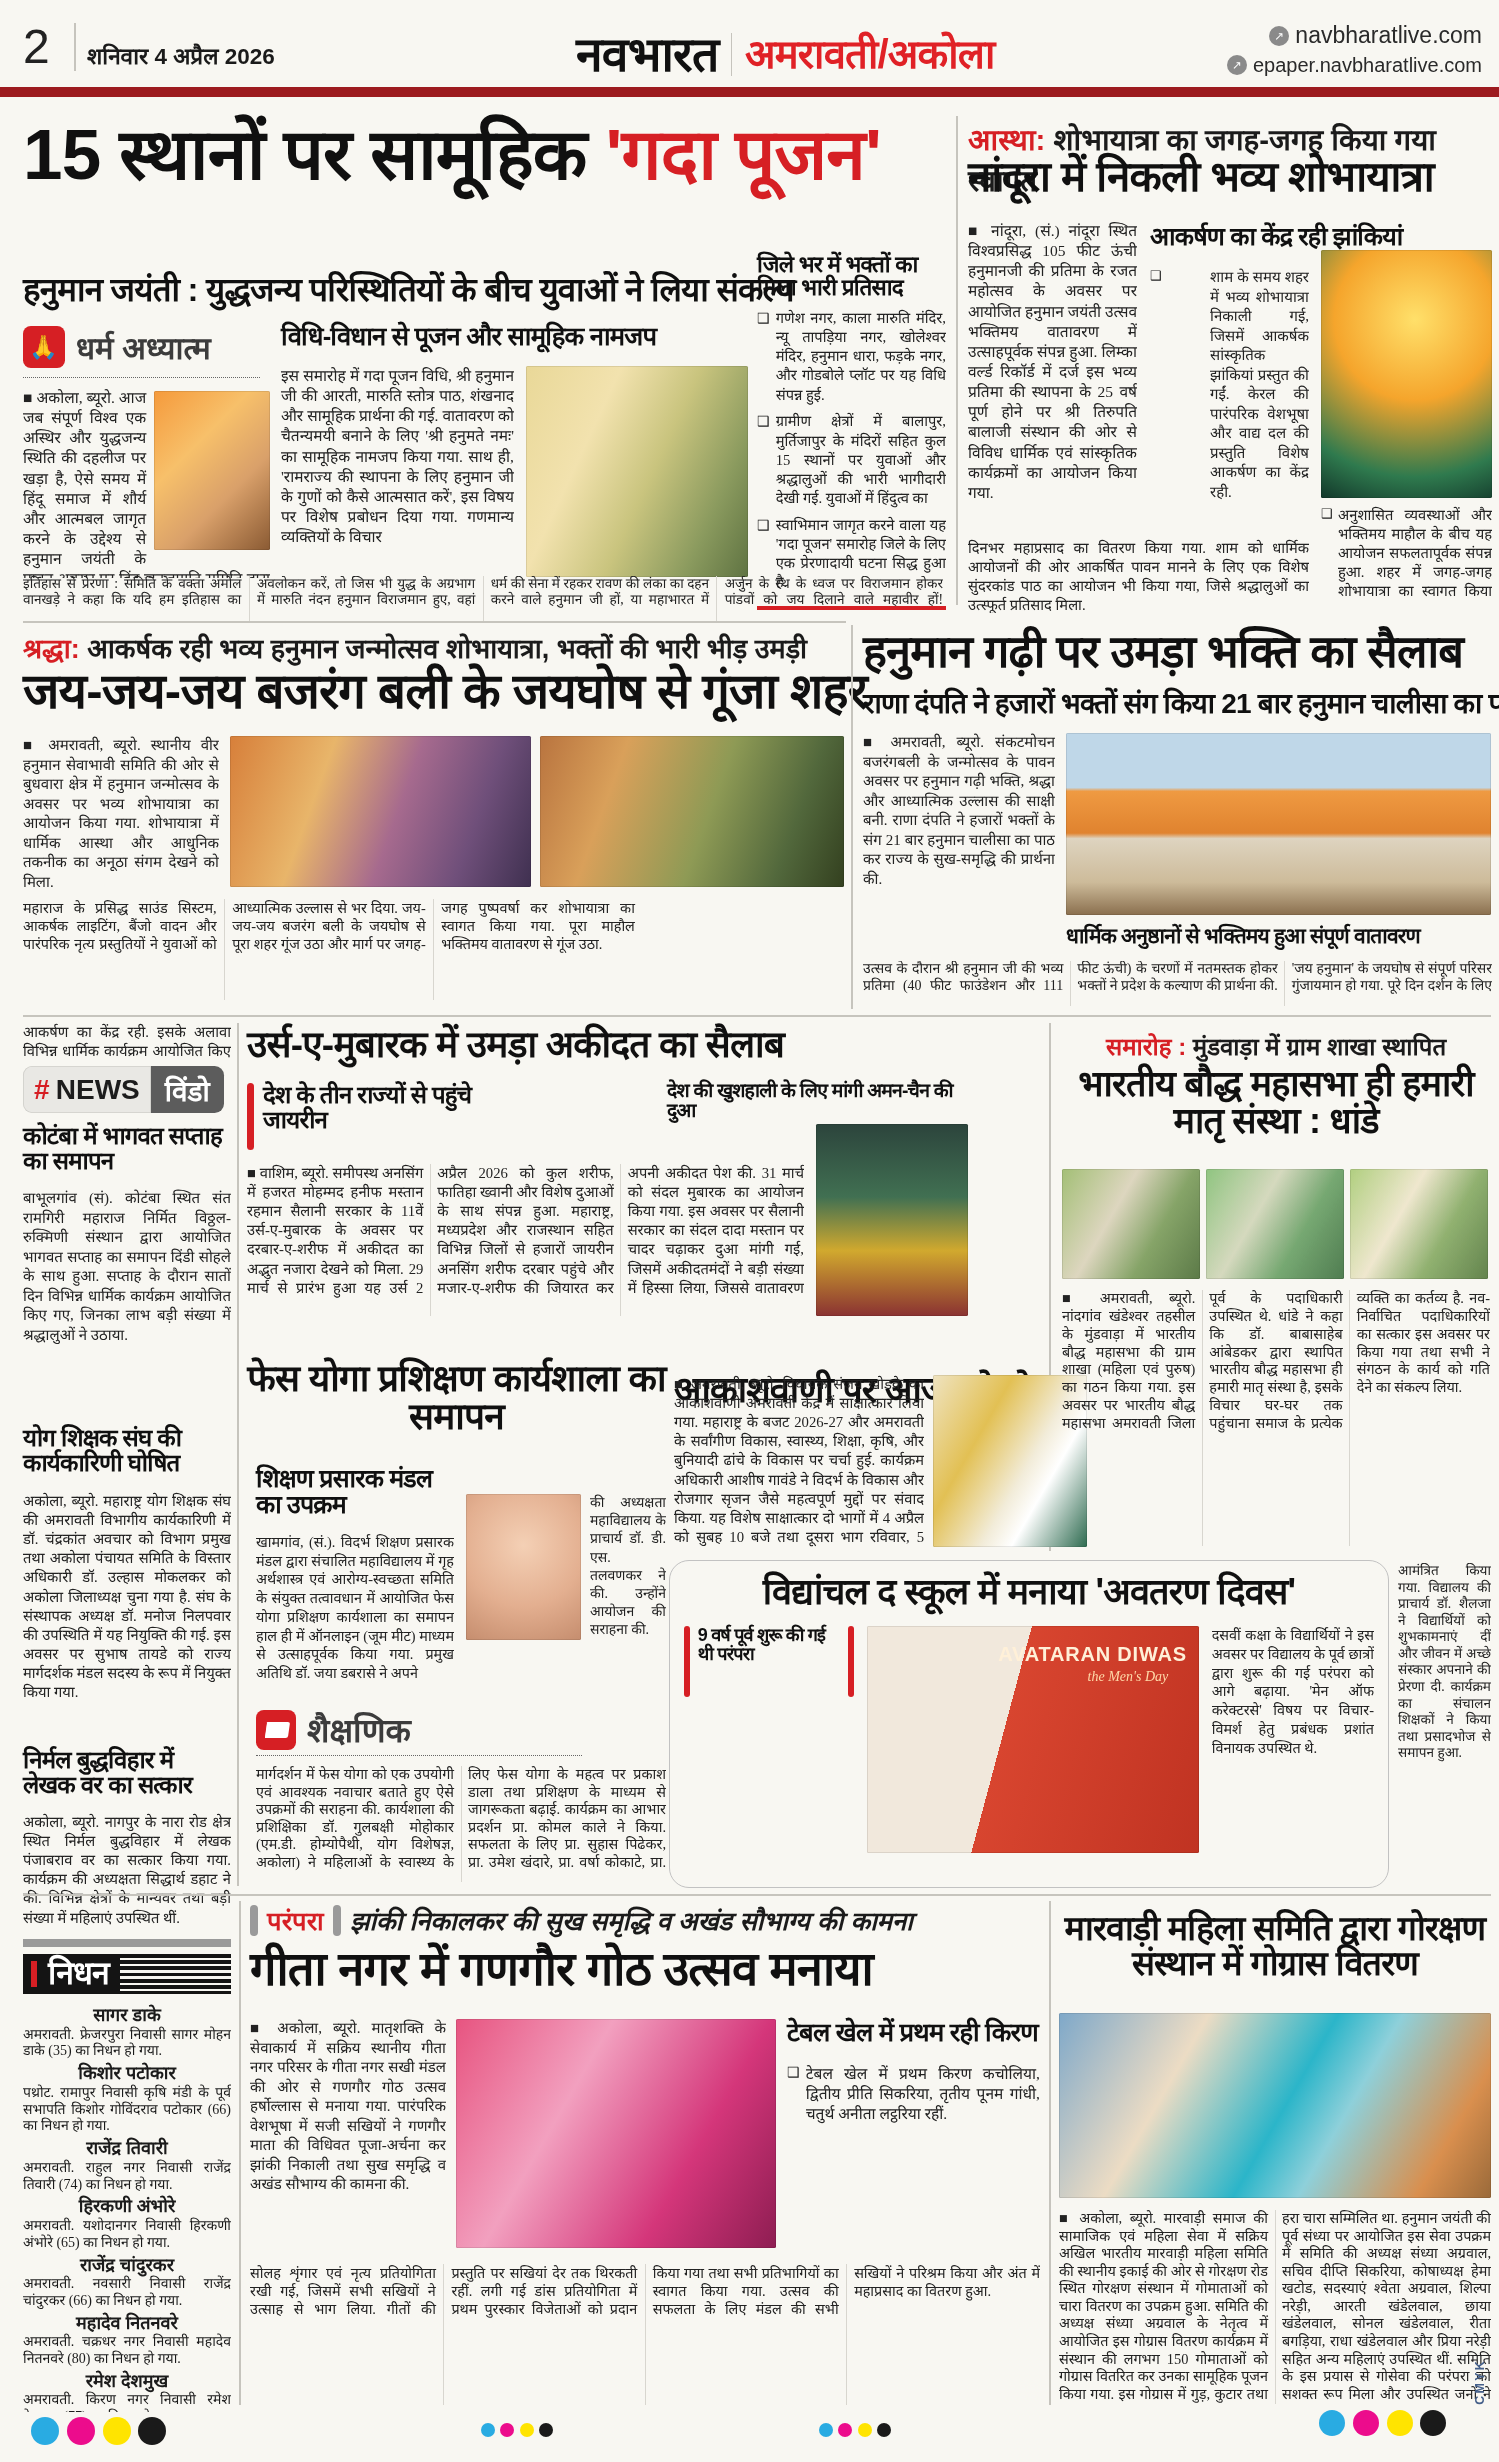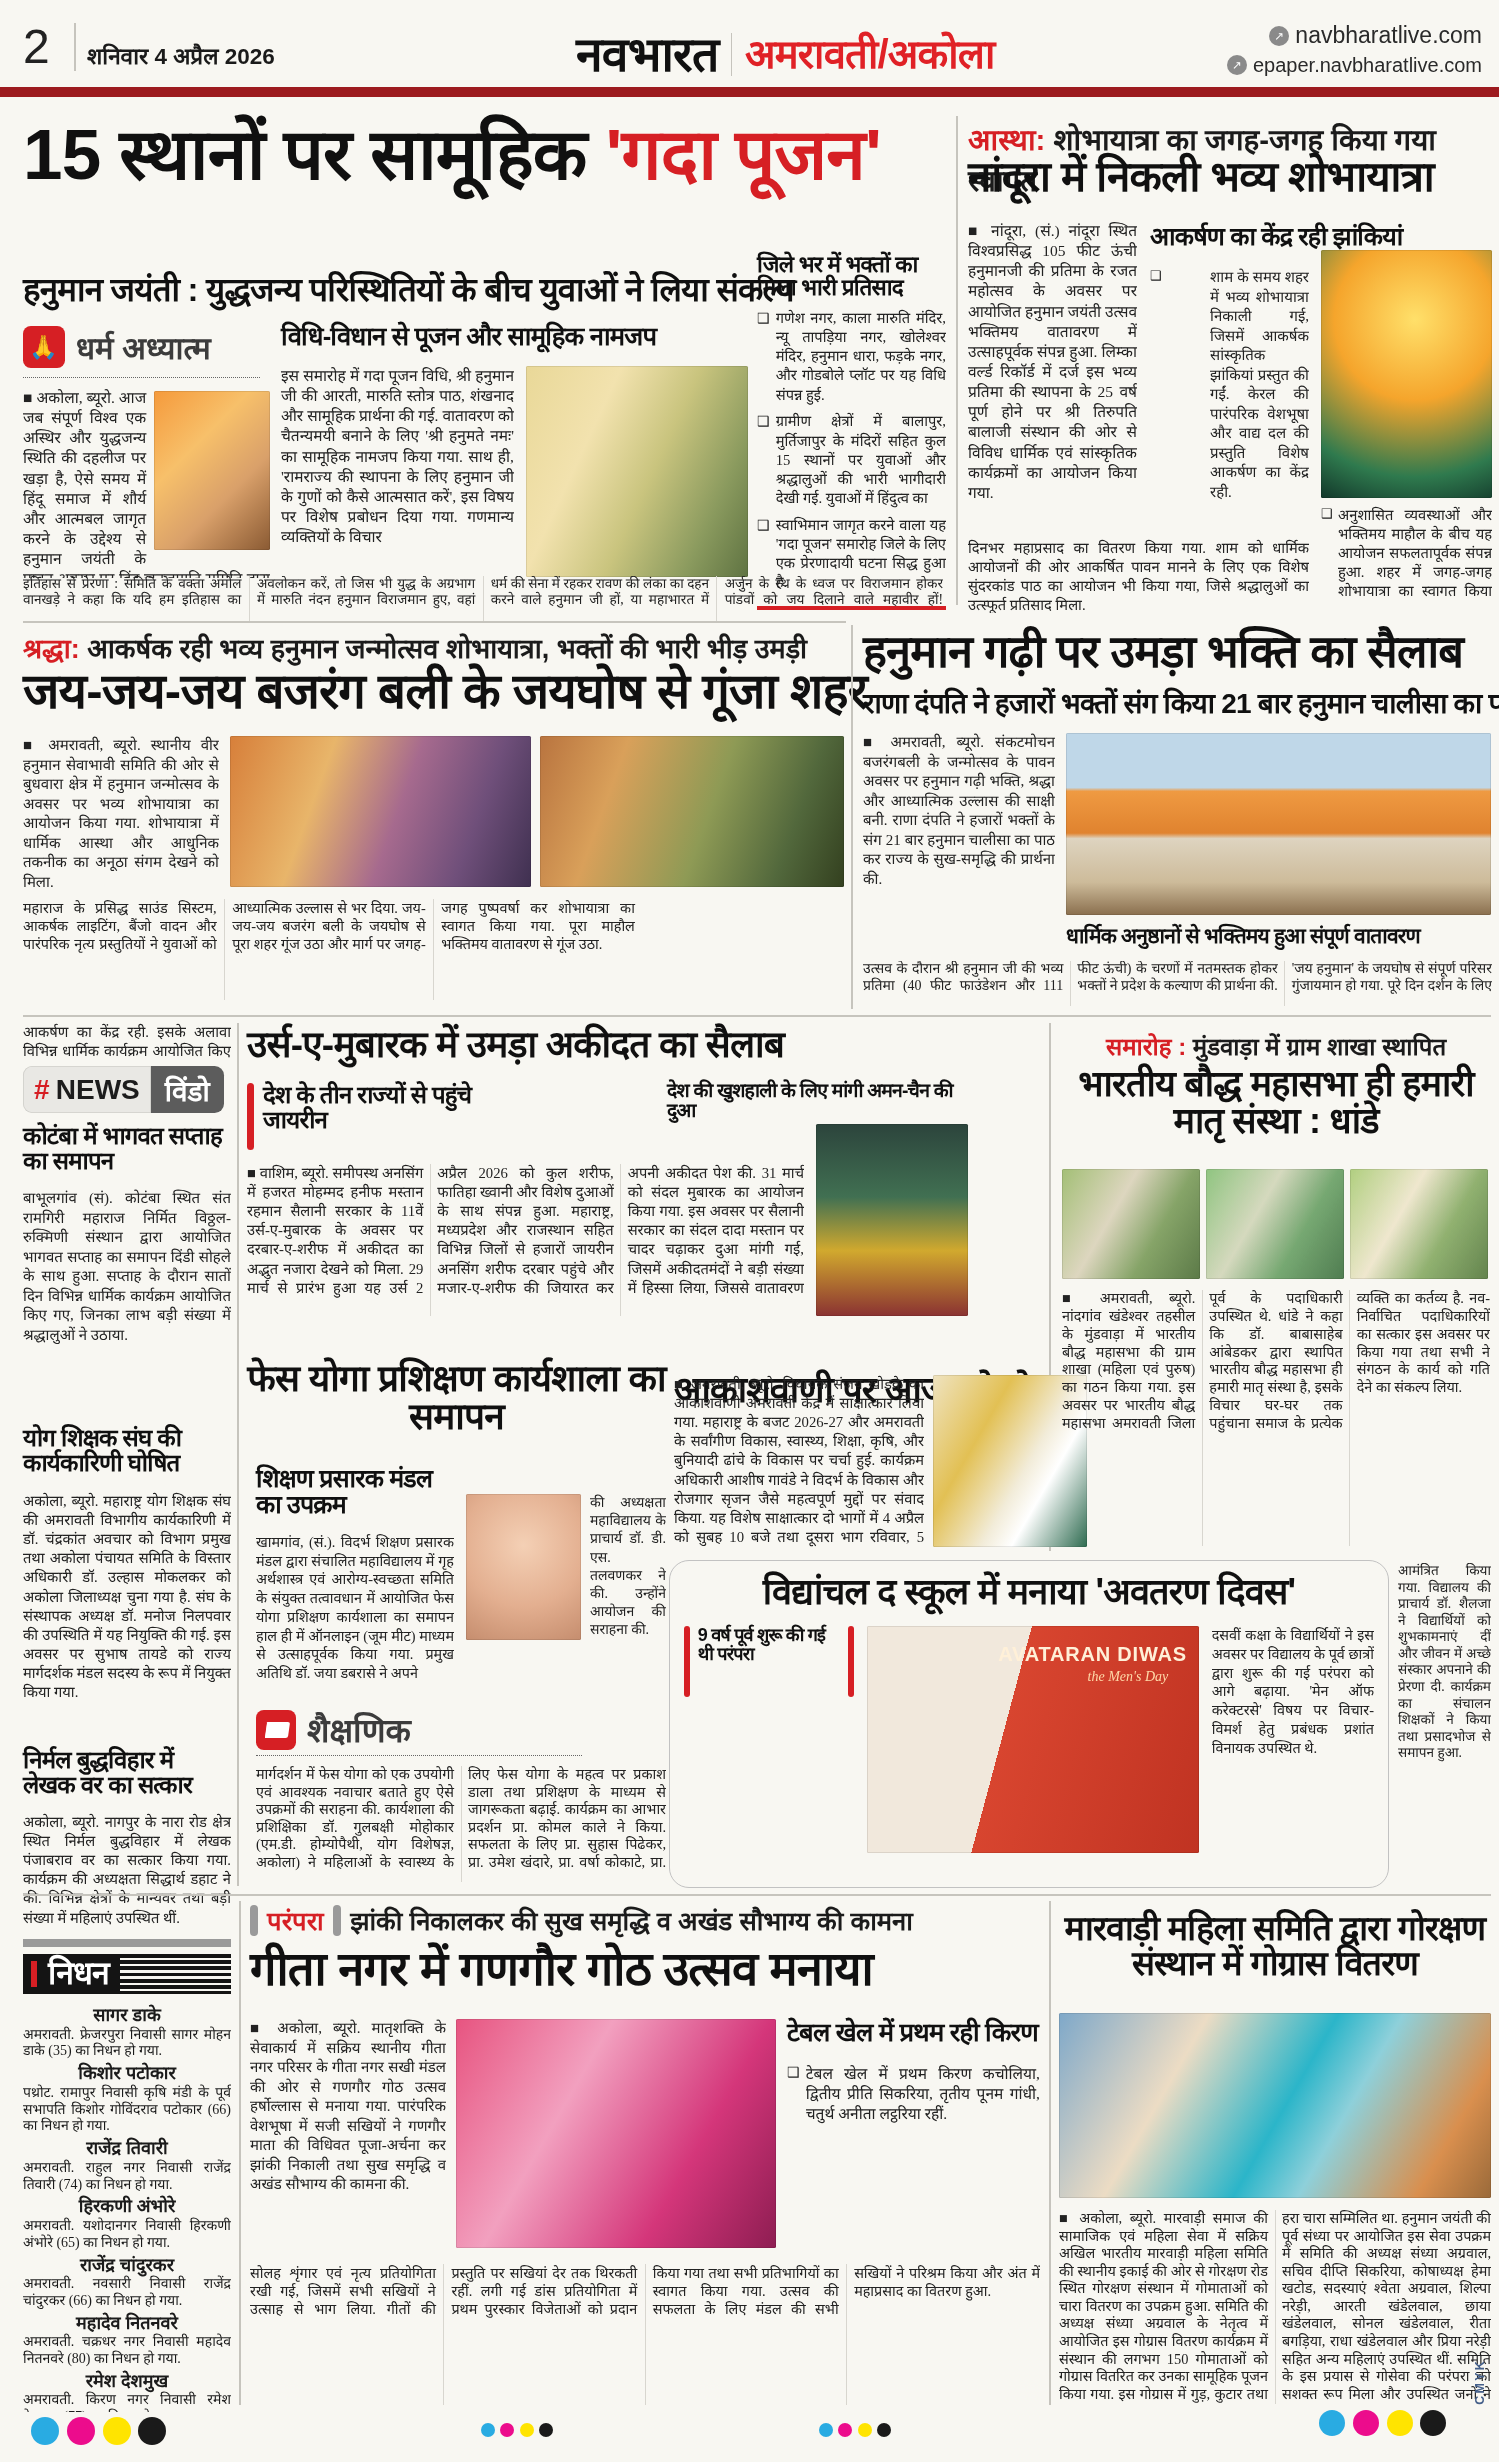--- a/index.html
+++ b/index.html
@@ -263,21 +263,21 @@
     <span class="dot" style="width:28px;height:28px;background:#29abe2;"></span>
     <span class="dot" style="width:28px;height:28px;background:#ec0c8c;"></span>
     <span class="dot" style="width:28px;height:28px;background:#ffe400;"></span>
     <span class="dot" style="width:28px;height:28px;background:#1a1a1a;"></span>
   </div>
 
   <div class="abs" style="left:250px;top:1903px;width:790px;display:flex;align-items:center;gap:9.3px;font-family:'Liberation Sans',sans-serif;font-weight:800;font-size:25.6px;">
     <span class="kicker-bar" style="height:31px;"></span>
     <span class="red">परंपरा</span>
     <span class="kicker-bar" style="height:31px;"></span>
-    <span style="font-weight:700;">झांकी निकालकर की सुख समृद्धि व अखंड सौभाग्य की कामना</span>
+    <span style="font-weight:700;font-style:italic;">झांकी निकालकर की सुख समृद्धि व अखंड सौभाग्य की कामना</span>
   </div>
   <div class="abs hl" style="left:250px;top:1945px;width:790px;font-size:47px;white-space:nowrap;">गीता नगर में गणगौर गोठ उत्सव मनाया</div>
   <div class="abs bodytext" style="left:250px;top:2019px;width:196px;height:229px;font-size:15px;">■ अकोला, ब्यूरो. मातृशक्ति के सेवाकार्य में सक्रिय स्थानीय गीता नगर परिसर के गीता नगर सखी मंडल की ओर से गणगौर गोठ उत्सव हर्षोल्लास से मनाया गया. पारंपरिक वेशभूषा में सजी सखियों ने गणगौर माता की विधिवत पूजा-अर्चना कर झांकी निकाली तथा सुख समृद्धि व अखंड सौभाग्य की कामना की.</div>
   <div class="abs photo ph-gangaur" style="left:456px;top:2019px;width:320px;height:229px;"></div>
   <div class="abs hl" style="left:787px;top:2019px;width:253px;font-size:25.6px;">टेबल खेल में प्रथम रही किरण</div>
   <div class="abs" style="left:787px;top:2064px;width:253px;display:flex;gap:6.2px;">
     <span style="font-size:14px;">❑</span>
     <span class="bodytext" style="font-size:15.5px;height:178px;">टेबल खेल में प्रथम किरण कचोलिया, द्वितीय प्रीति सिकरिया, तृतीय पूनम गांधी, चतुर्थ अनीता लट्ठरिया रहीं.</span>
   </div>
   <div class="abs bodytext cols4" style="left:250px;top:2264px;width:790px;height:141px;font-size:14.4px;line-height:1.25;">सोलह शृंगार एवं नृत्य प्रतियोगिता रखी गई, जिसमें सभी सखियों ने उत्साह से भाग लिया. गीतों की प्रस्तुति पर सखियां देर तक थिरकती रहीं. लगी गई डांस प्रतियोगिता में प्रथम पुरस्कार विजेताओं को प्रदान किया गया तथा सभी प्रतिभागियों का स्वागत किया गया. उत्सव की सफलता के लिए मंडल की सभी सखियों ने परिश्रम किया और अंत में महाप्रसाद का वितरण हुआ.</div>

